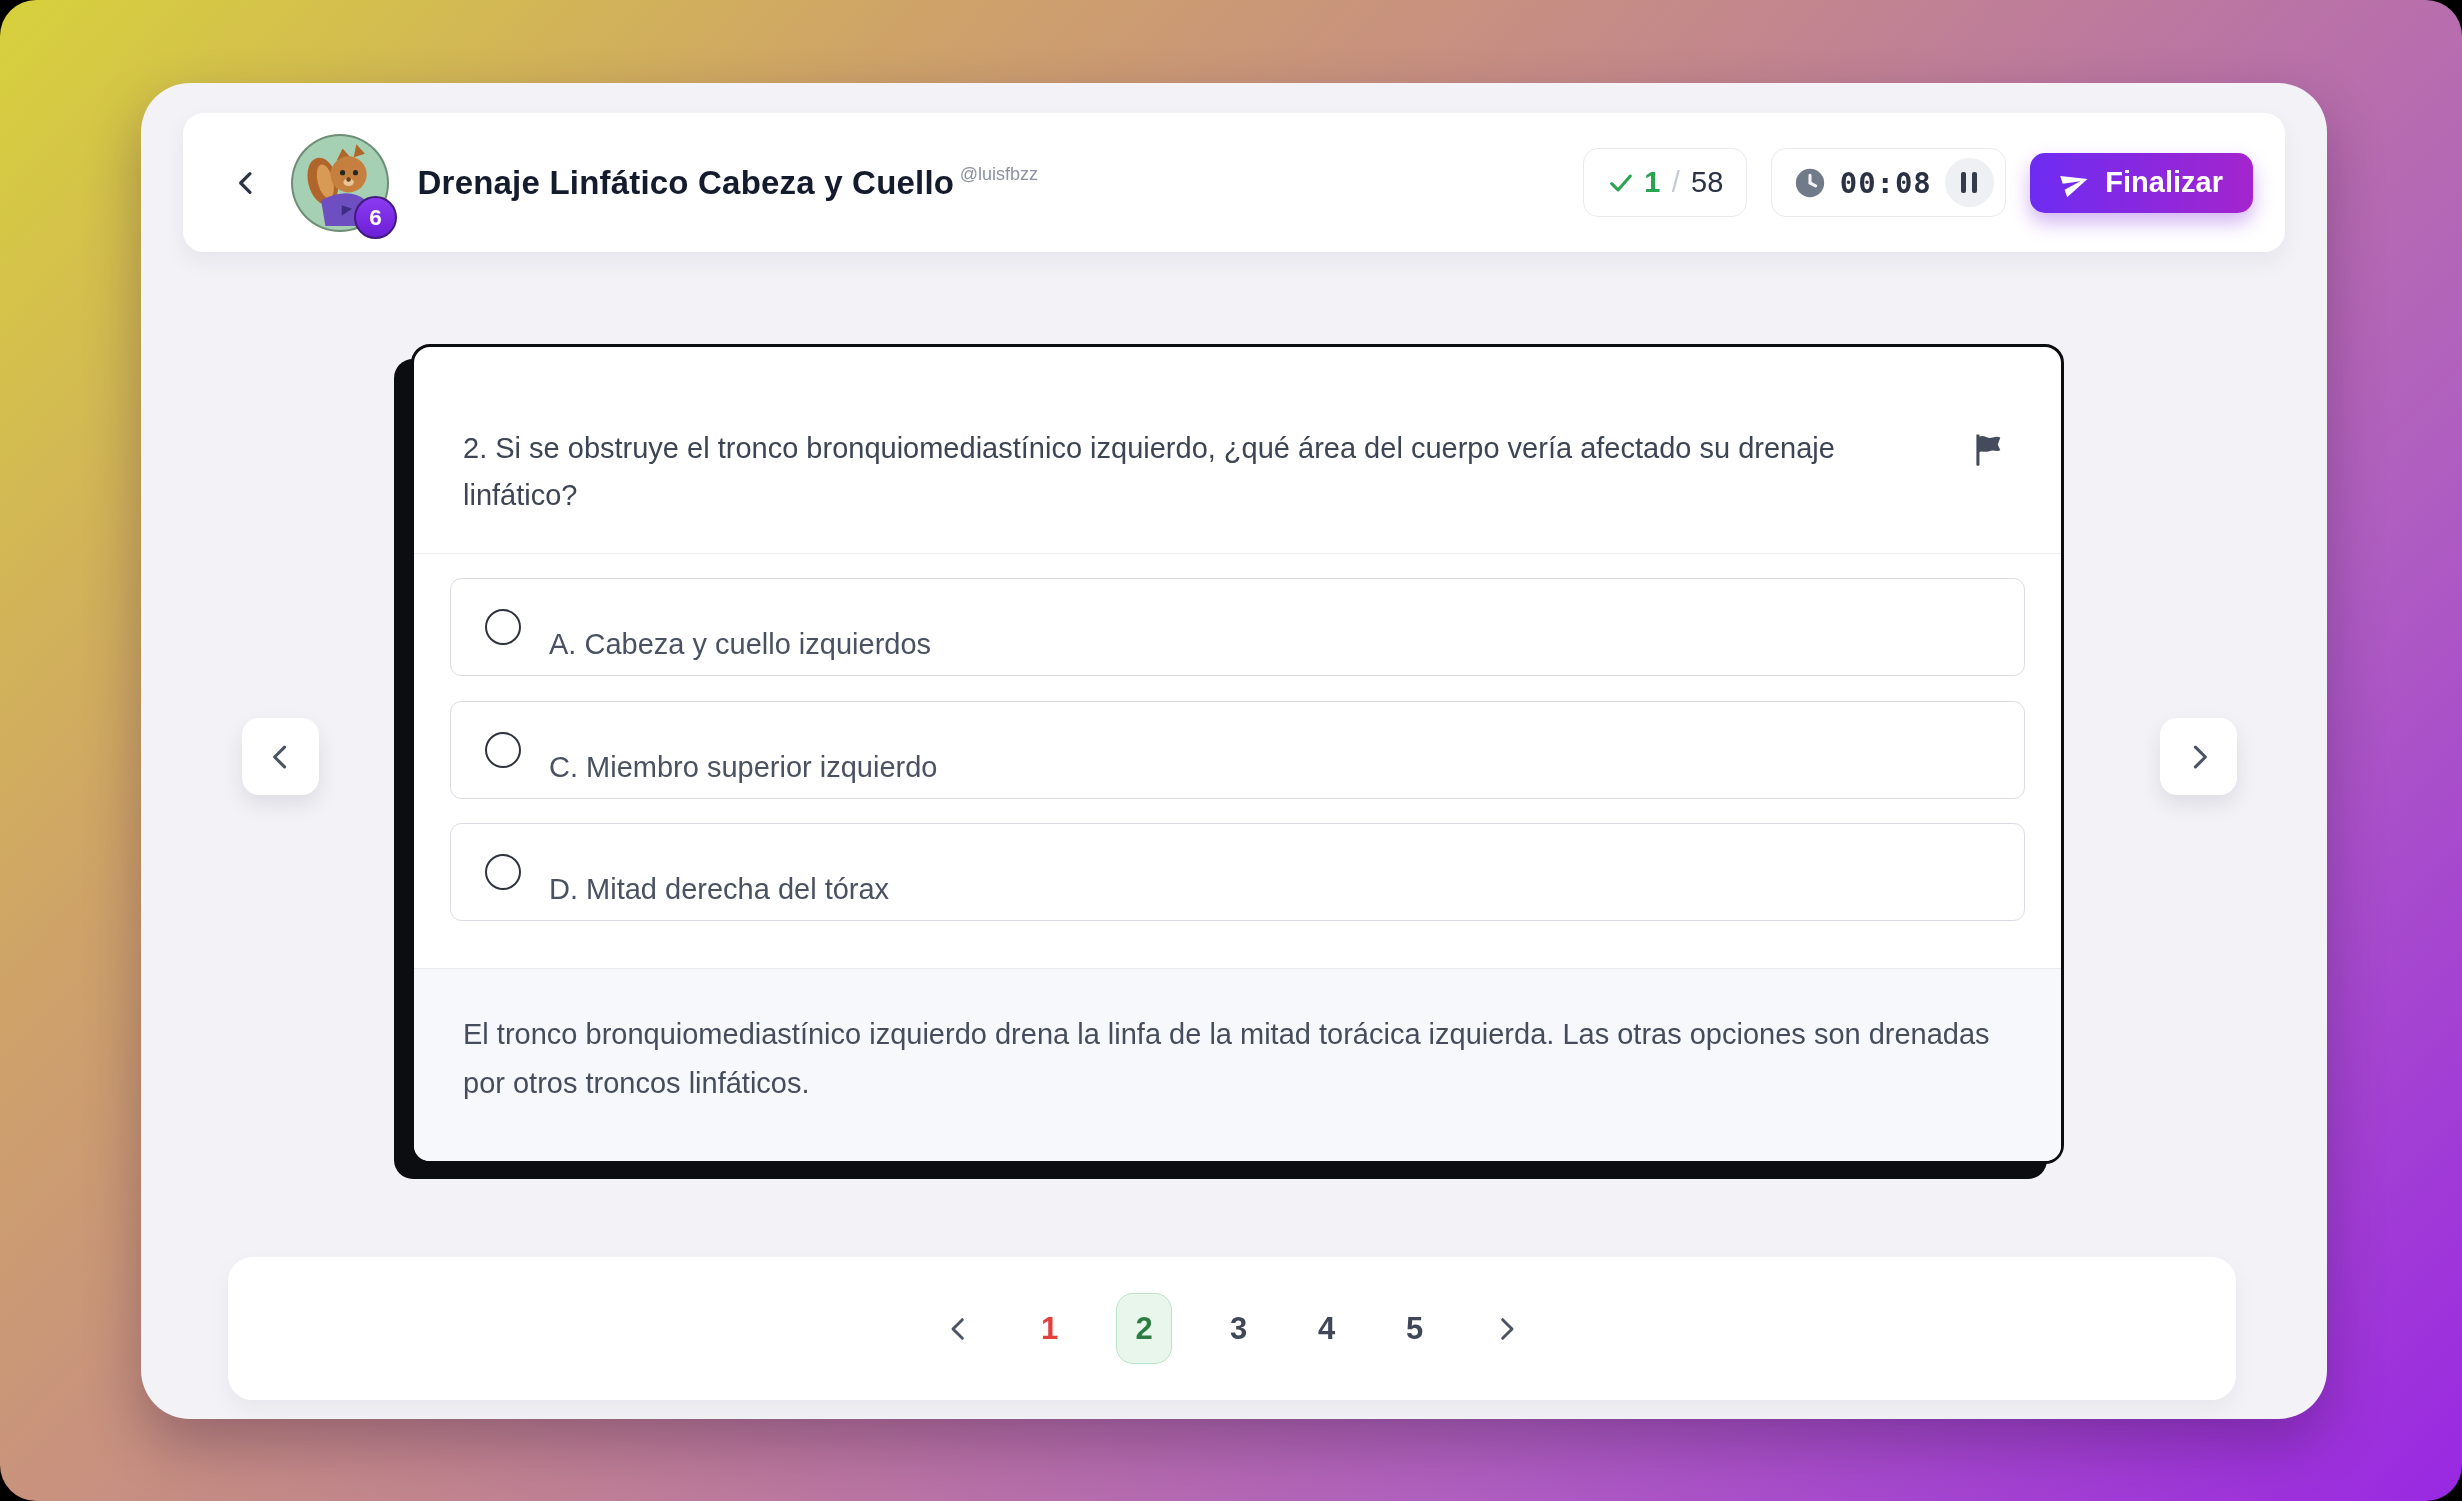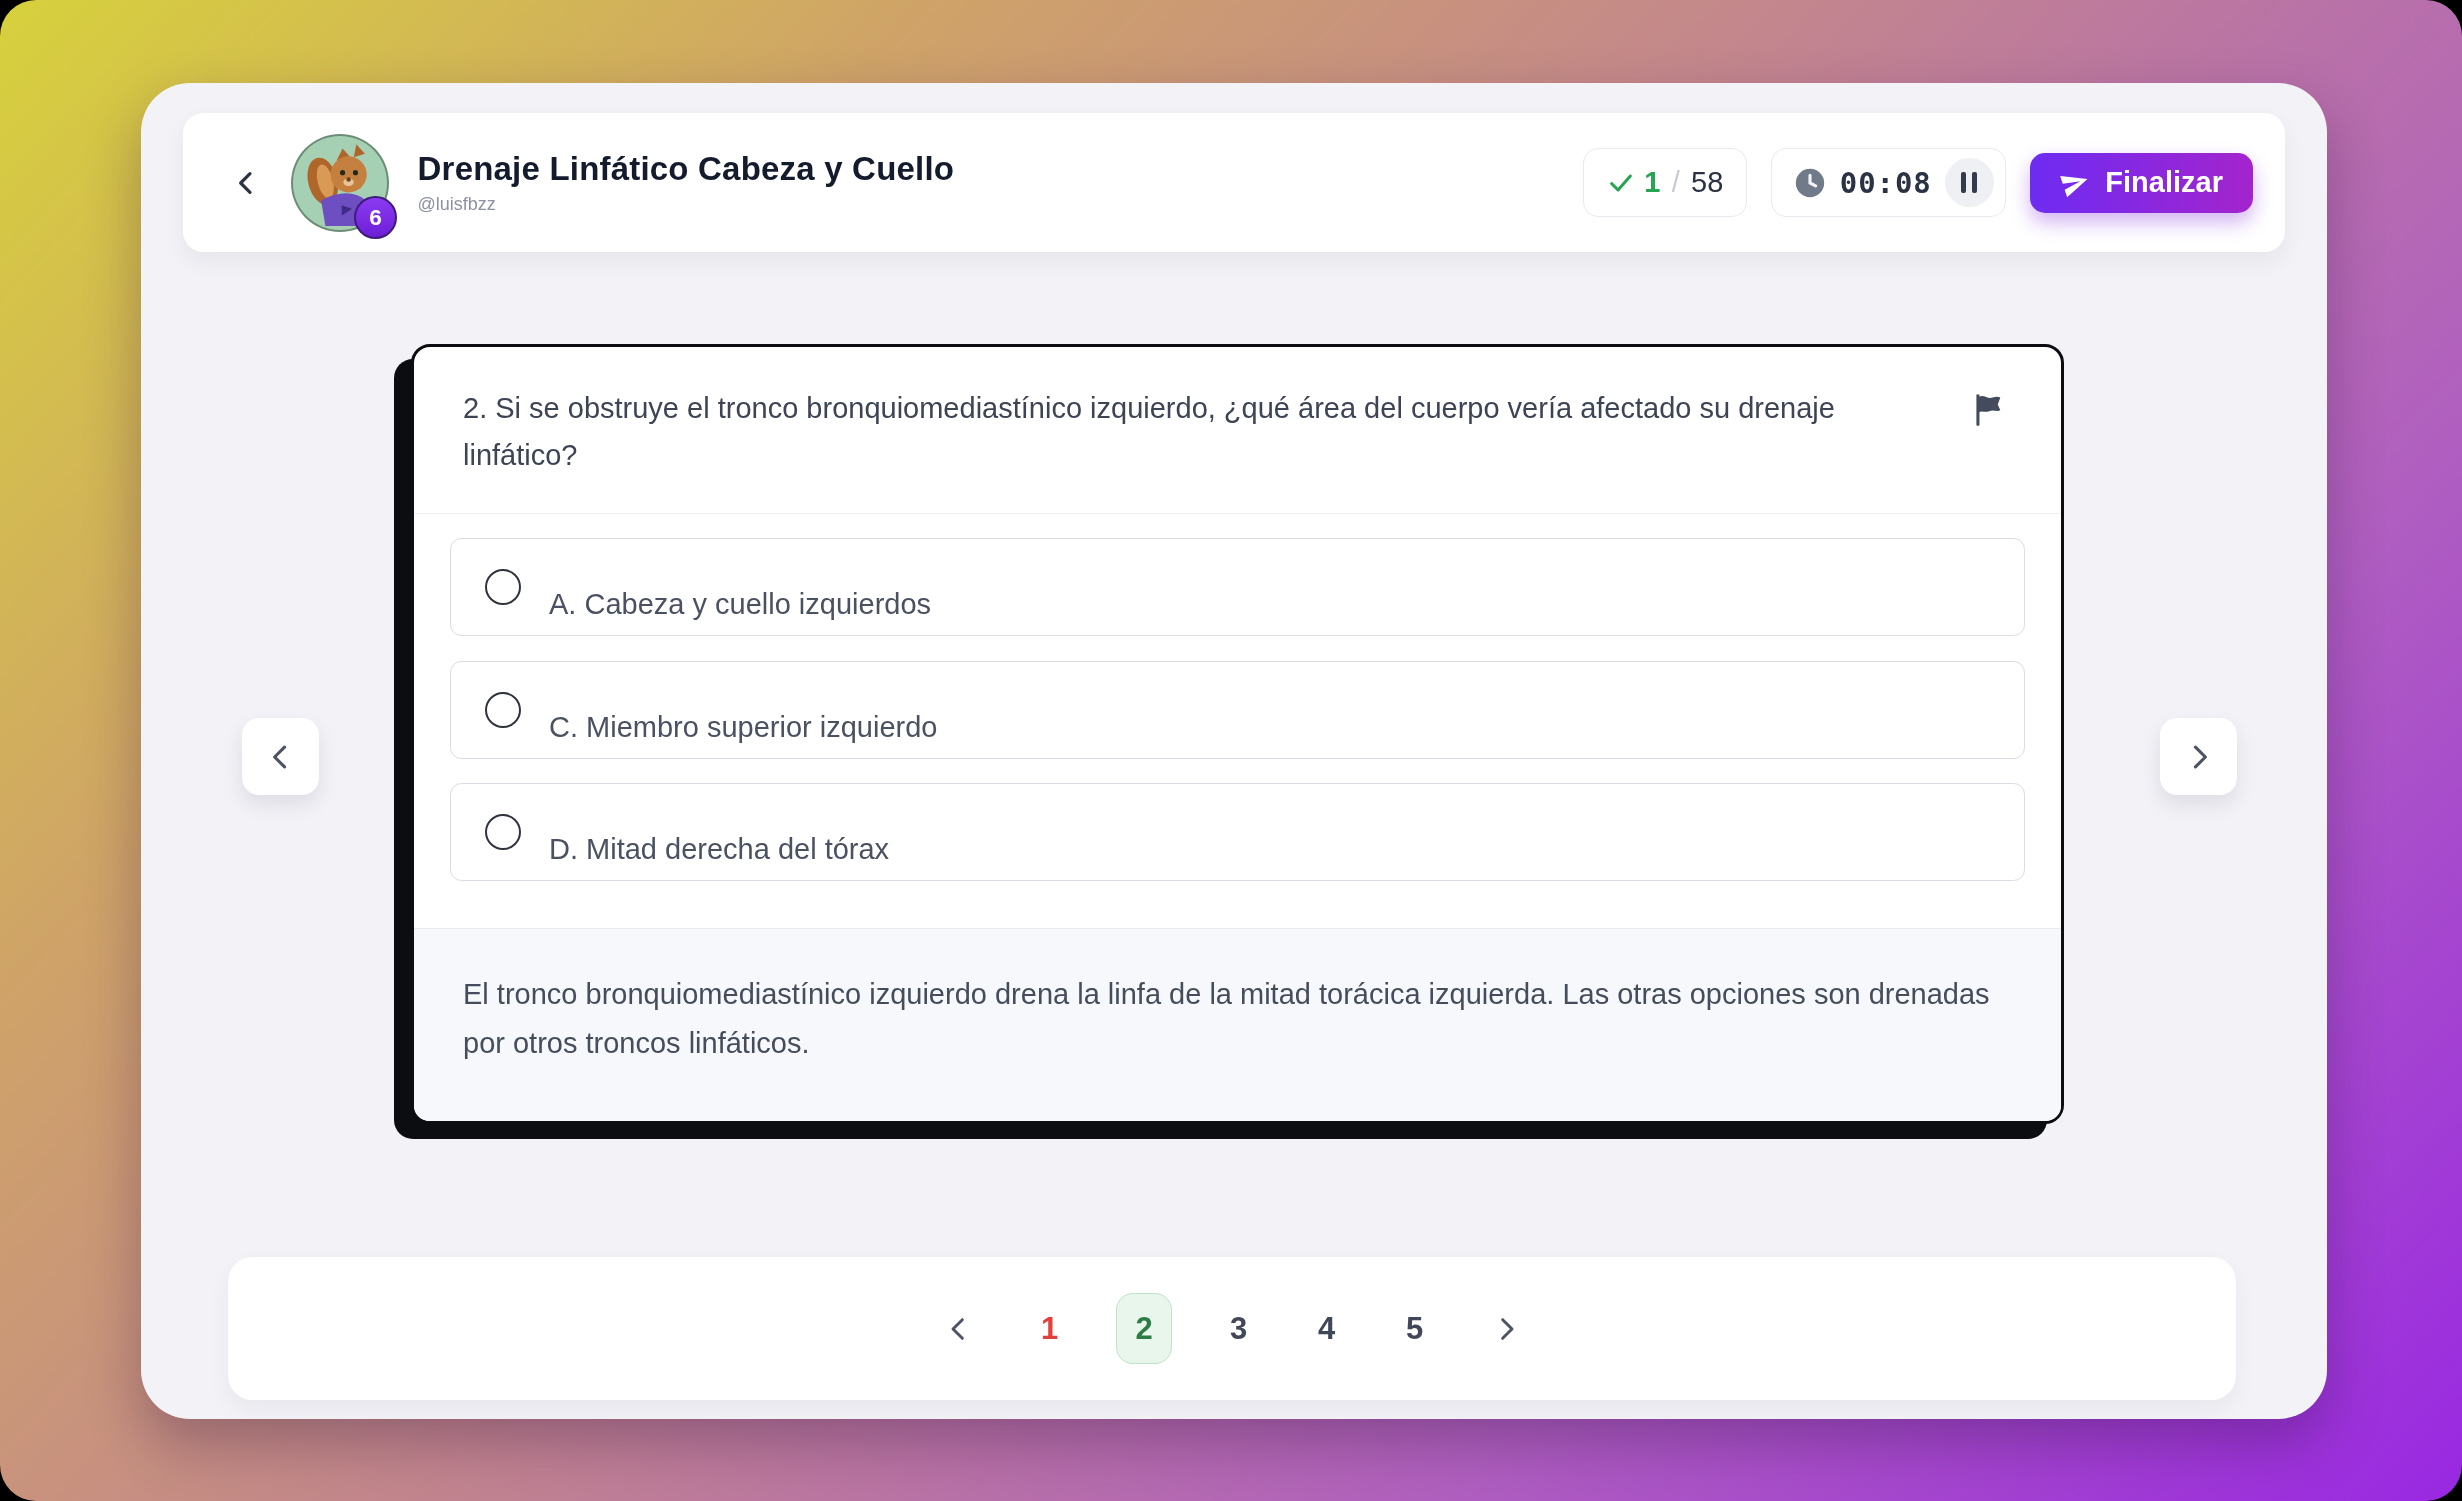--- a/index.html
+++ b/index.html
@@ -25,21 +25,21 @@
   }
   .back-btn { width:43px; height:43px; border:none; background:transparent; cursor:pointer; display:grid; place-items:center; flex:none; }
   .avatar-wrap { position:relative; width:98px; height:98px; flex:none; }
   .avatar { width:98px; height:98px; border-radius:50%; background:#a6d0b3; border:2.8px solid rgba(40,60,45,.45); overflow:hidden; display:grid; place-items:center; }
   .avatar svg { width:86px; height:86px; }
   .avatar-badge {
     position:absolute; right:-7.5px; bottom:-7.5px; width:43px; height:43px; border-radius:50%;
     background:linear-gradient(180deg,#8b3bf0,#6d1fd8); border:2.8px solid #401b7e;
     color:#fff; font-weight:bold; font-size:22.5px; display:grid; place-items:center;
   }
-  .title-block { display:flex; flex-direction:column; gap:5.6px; margin-left:3.8px; }
+  .title-block { display:flex; flex-direction:row; gap:5.6px; margin-left:3.8px; }
   .quiz-title { font-size:33px; font-weight:800; color:#141b2d; letter-spacing:0.2px; }
   .quiz-author { font-size:18px; color:#8c92a2; }
   .header-spacer { flex:1; }
 
   .pill {
     height:69px; border:1.9px solid #e8eaf0; border-radius:15px; background:#fff;
     display:flex; align-items:center; padding:0 22.5px; gap:9.4px; flex:none;
   }
   .progress-current { color:#27a551; font-size:29px; font-weight:bold; }
   .progress-sep { color:#c6cad3; font-size:29px; font-weight:300; padding:0 1.9px; }
@@ -65,21 +65,21 @@
   }
   .side-nav.left  { left:101px; top:635px; }
   .side-nav.right { right:90px;  top:635px; }
 
   
   .qcard {
     position:absolute; left:270px; top:261px; width:1653px;
     background:#fff; border:3.8px solid #0c0d10; border-radius:19px;
     box-shadow:-17px 15px 0 0 #0c0d10;
   }
-  .qtext-row { display:flex; gap:34px; padding:38px 49px 34px; border-bottom:1.9px solid #edeff3; }
+  .qtext-row { display:flex; gap:34px; padding:38px 49px 34px; border-bottom:1.9px solid #edeff3;margin-top:40px; }
   .qtext { flex:1; font-size:29px; line-height:47px; color:#3d4454; font-weight:500; }
   .flag-btn { width:45px; height:45px; border:none; background:transparent; cursor:pointer; flex:none; margin-top:1.9px; }
 
   .options { display:flex; flex-direction:column; gap:24.4px; padding:24.4px 36px 47px; }
   .option {
     display:flex; align-items:center; gap:28px; min-height:98px; padding:0 34px;
     background:#fff; border:1.9px solid #d9dce3; border-radius:11.3px; cursor:pointer;
   }
   .option.selected {
     background:#effaf1; border:2.8px solid #43a458;

